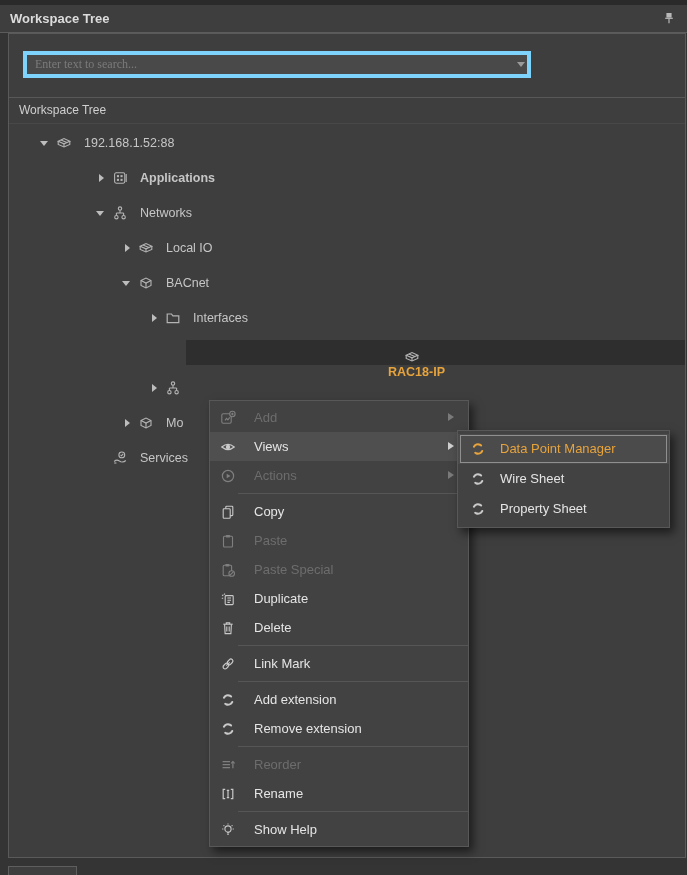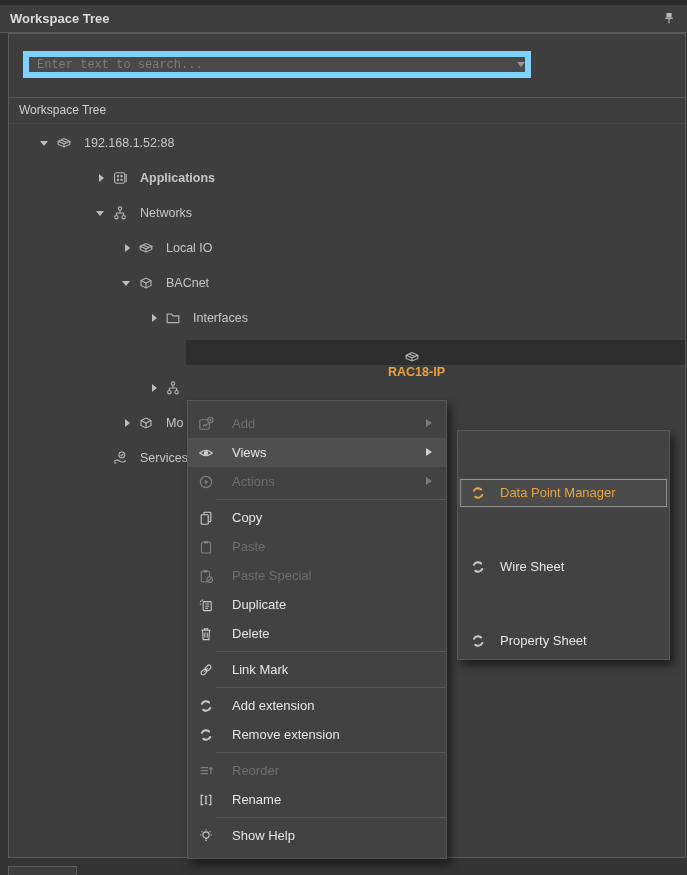--- a/index.html
+++ b/index.html
@@ -19,22 +19,22 @@
   .pin{position:absolute;right:11px;top:6px;width:14px;height:16px;color:#b8b8b8;}
   
   .panel{
     position:absolute;left:8px;top:33px;width:678px;height:825px;
     background:#3e3e3e;border:1px solid #5a5a5a;box-sizing:border-box;
   }
   
   .search-wrap{position:absolute;left:0;top:0;width:100%;height:63px;}
   .search-box{
     position:absolute;left:14px;top:17px;width:508px;height:27px;box-sizing:border-box;
-    background:#494949;border:6px solid #7dd3fc;color:#c8c8c8;
-    font-size:12px;padding:0 43px 0 8px;outline:none;font-family:Liberation Mono, monospace;
+    background:#494949;border:4px solid #7dd3fc;color:#c8c8c8;
+    font-size:12px;padding:0 43px 0 8px;outline:none;font-family:Liberation Serif, serif;
   }
   .search-box::placeholder{color:#7b7b7b;opacity:1;}
   .search-chev{position:absolute;left:508px;top:28px;width:0;height:0;
     border-left:4.5px solid transparent;border-right:4.5px solid transparent;border-top:5px solid #9a9a9a;}
   
   .sect{
     position:absolute;left:0;top:63px;width:100%;height:27px;
     border-top:1px solid #585858;border-bottom:1px solid #484848;box-sizing:border-box;
     font-size:12px;color:#cfcfcf;line-height:25px;padding-left:10px;box-sizing:border-box;
   }
@@ -49,42 +49,42 @@
   .arr{width:14px;height:14px;position:relative;flex:0 0 14px;}
   .arr.exp::after{content:'';position:absolute;left:1px;top:50%;margin-top:-2px;
     border:4px solid transparent;border-top:5px solid #bdbdbd;}
   .arr.col::after{content:'';position:absolute;left:4px;top:50%;margin-top:-4px;
     border:4px solid transparent;border-left:5px solid #bdbdbd;}
   .t-icn{width:16px;height:16px;margin:0 12px 0 3px;flex:0 0 16px;color:#b4b4b4;}
   .t-icn svg,.m-icn svg,.pin svg,.s-icn svg{display:block;width:100%;height:100%;}
   .t-label{white-space:nowrap;}
   
   .menu{
-    position:absolute;left:187px;top:400px;width:260px;box-sizing:border-box;
-    background:#424242;border:1px solid #585858;padding:8px 0;
+    position:absolute;left:209px;top:400px;width:260px;box-sizing:border-box;
+    background:#424242;border:1px solid #585858;padding:2px 0;
     box-shadow:4px 5px 9px rgba(0,0,0,0.55);z-index:10;
   }
   .menu-item{position:relative;height:29px;}
   .menu-item.hl{background:#4f4f4f;}
   .m-icn{position:absolute;left:10px;top:6.5px;width:16px;height:16px;color:#c9c9c9;}
   .m-label{position:absolute;left:44px;top:0;line-height:29px;font-size:13px;color:#e5e5e5;white-space:nowrap;}
   .menu-item.dis .m-label{color:#6d6d6d;}
   .menu-item.dis .m-icn{opacity:0.45;}
   .m-arr{position:absolute;right:10px;top:50%;margin-top:-4.5px;width:0;height:0;
     border:4.5px solid transparent;border-left:6px solid #d0d0d0;}
   .menu-item.dis .m-arr{border-left-color:#7a7a7a;}
   .m-sep{height:7px;position:relative;}
   .m-sep::after{content:'';position:absolute;left:28px;right:0;top:3px;border-top:1px solid #565656;}
   
   .submenu{
     position:absolute;left:457px;top:430px;width:213px;box-sizing:border-box;
     background:#424242;border:1px solid #585858;padding:3px 0;
     box-shadow:4px 5px 9px rgba(0,0,0,0.55);z-index:11;
   }
-  .sub-item{position:relative;height:30px;margin-top:44px;}
+  .sub-item{position:relative;height:30px;}
   .sub-item .m-icn{left:12px;top:7px;}
   .sub-item .m-label{left:42px;line-height:30px;}
   .sub-item.sel{background:#4b4b4b;}
   .sub-item.sel::after{content:'';position:absolute;left:2px;right:2px;top:1px;bottom:1px;
     border:1px solid #8f8f8f;pointer-events:none;}
   .sub-item.sel .m-label{color:#e7a33c;}
   .sub-item.sel .m-icn{color:#e7a33c;}
   
   .dock-tab{
     position:absolute;left:8px;top:866px;width:69px;height:14px;

